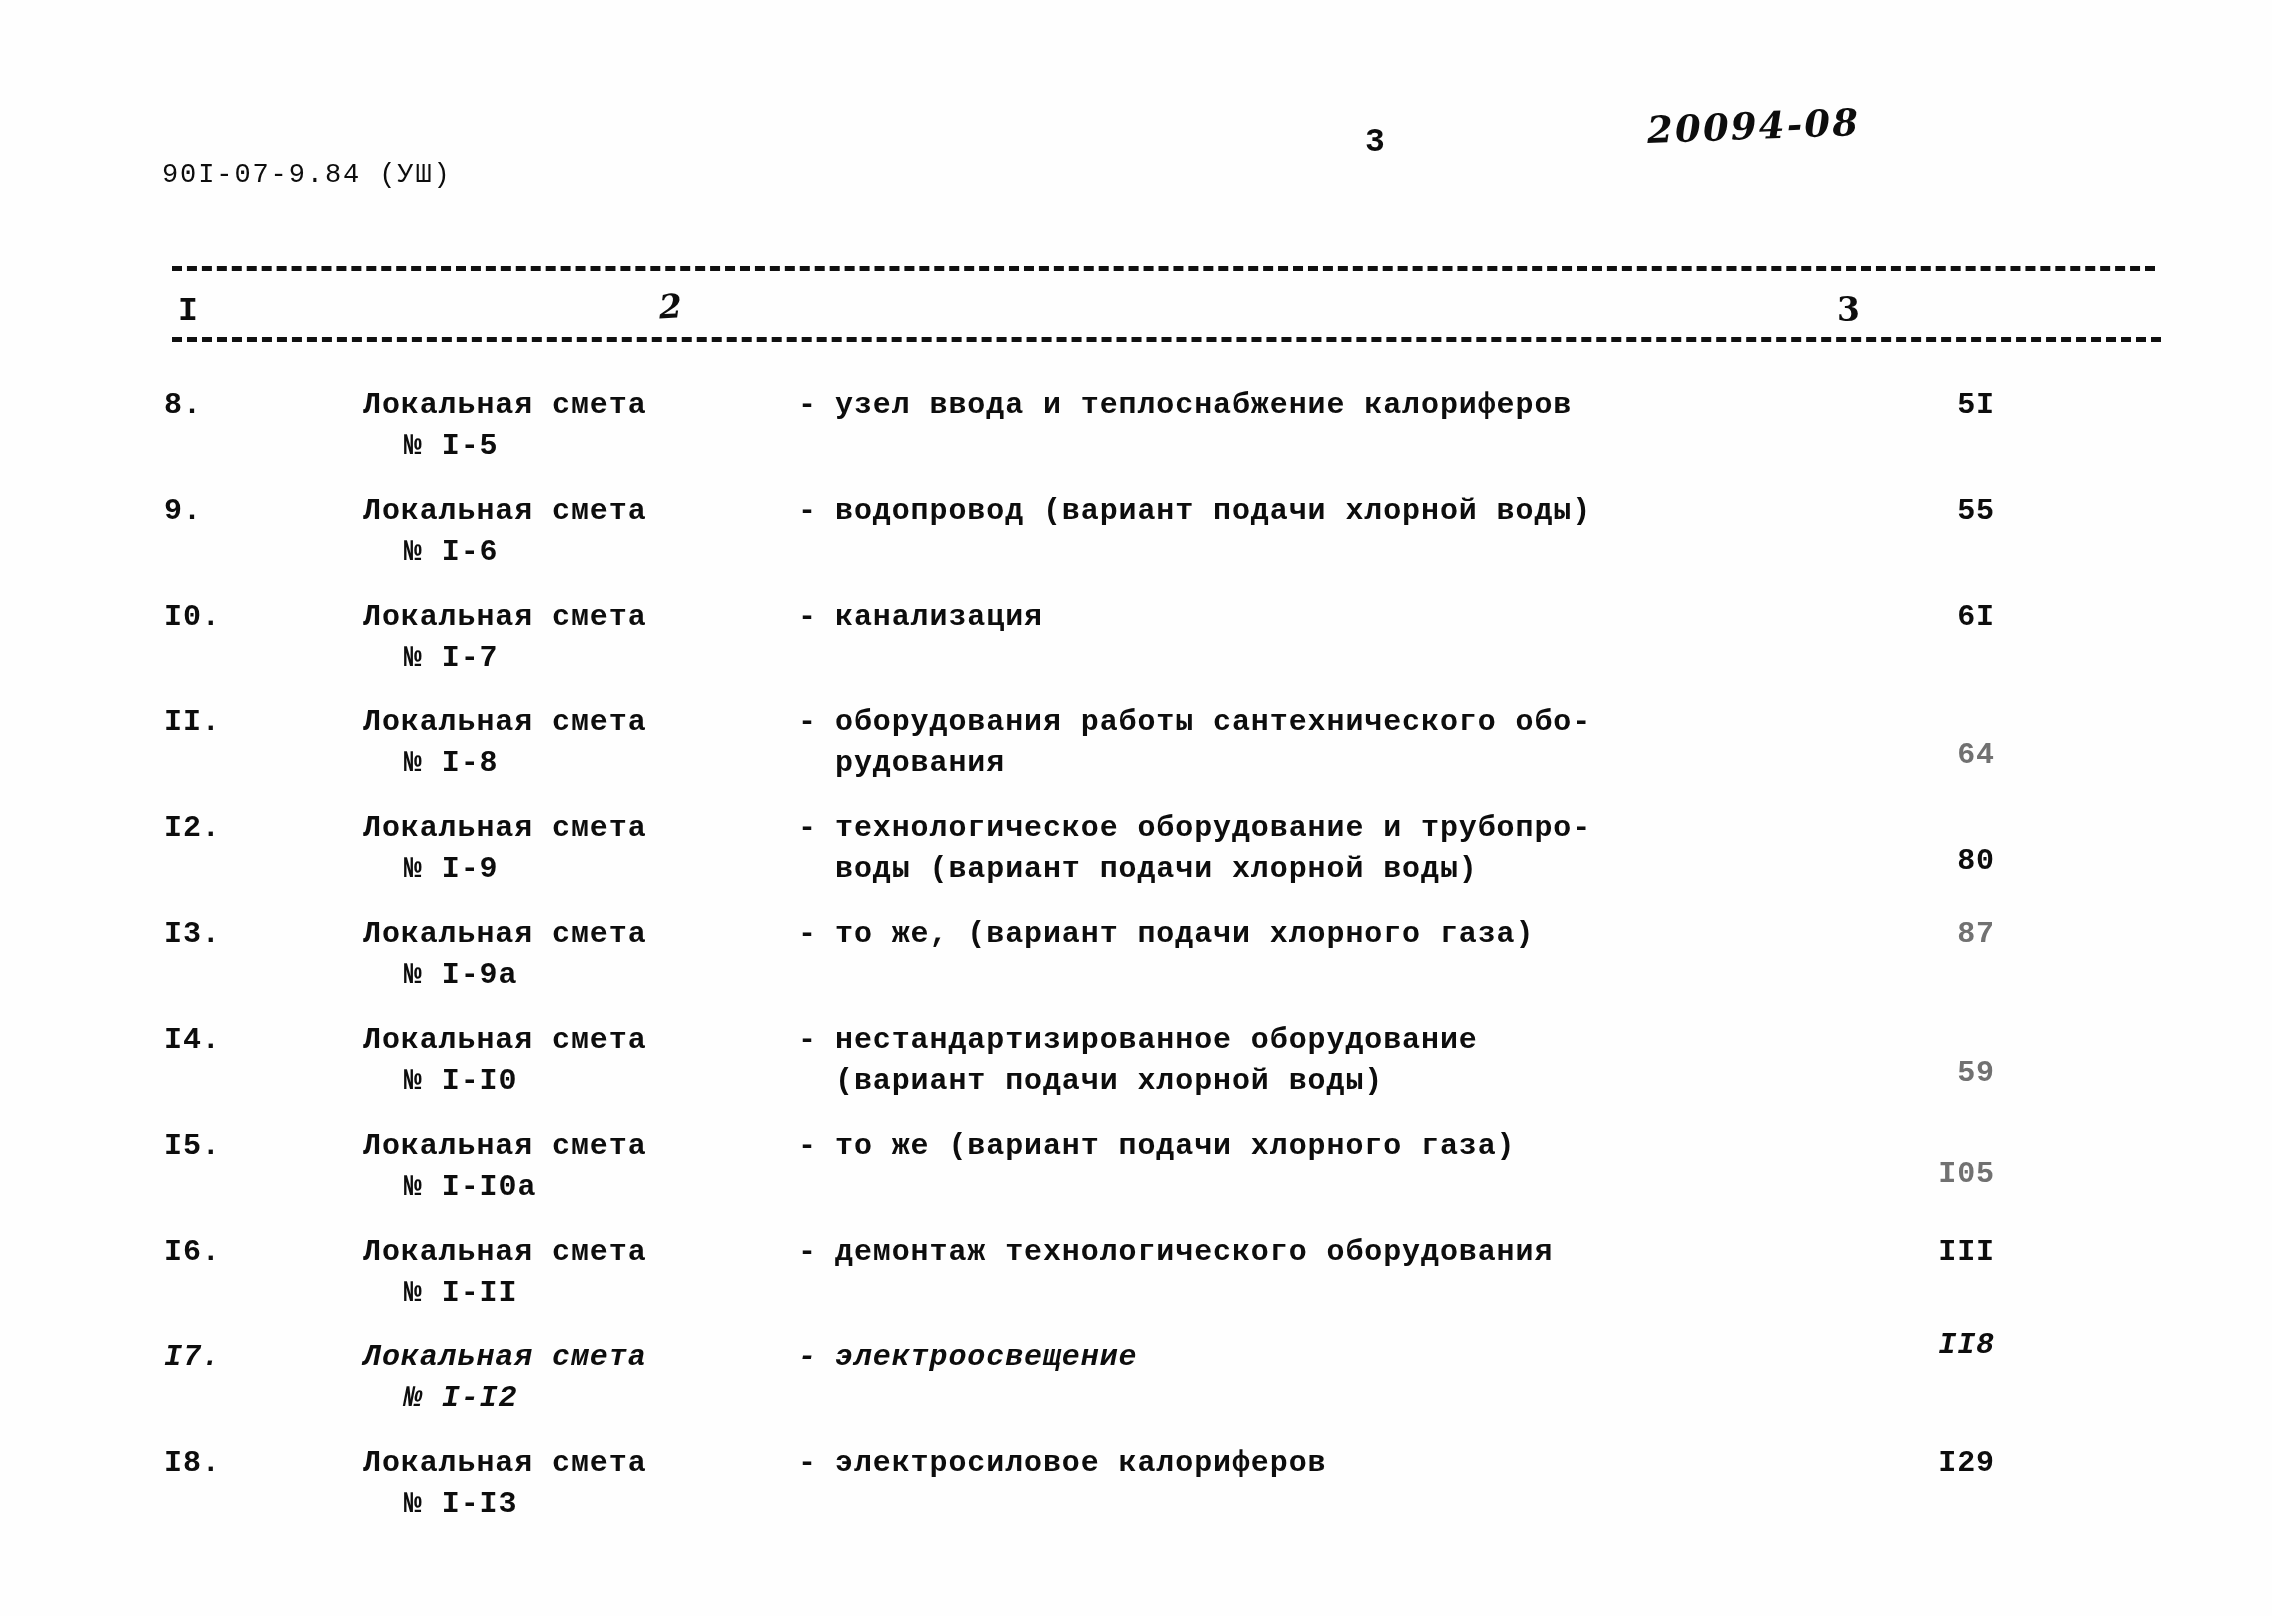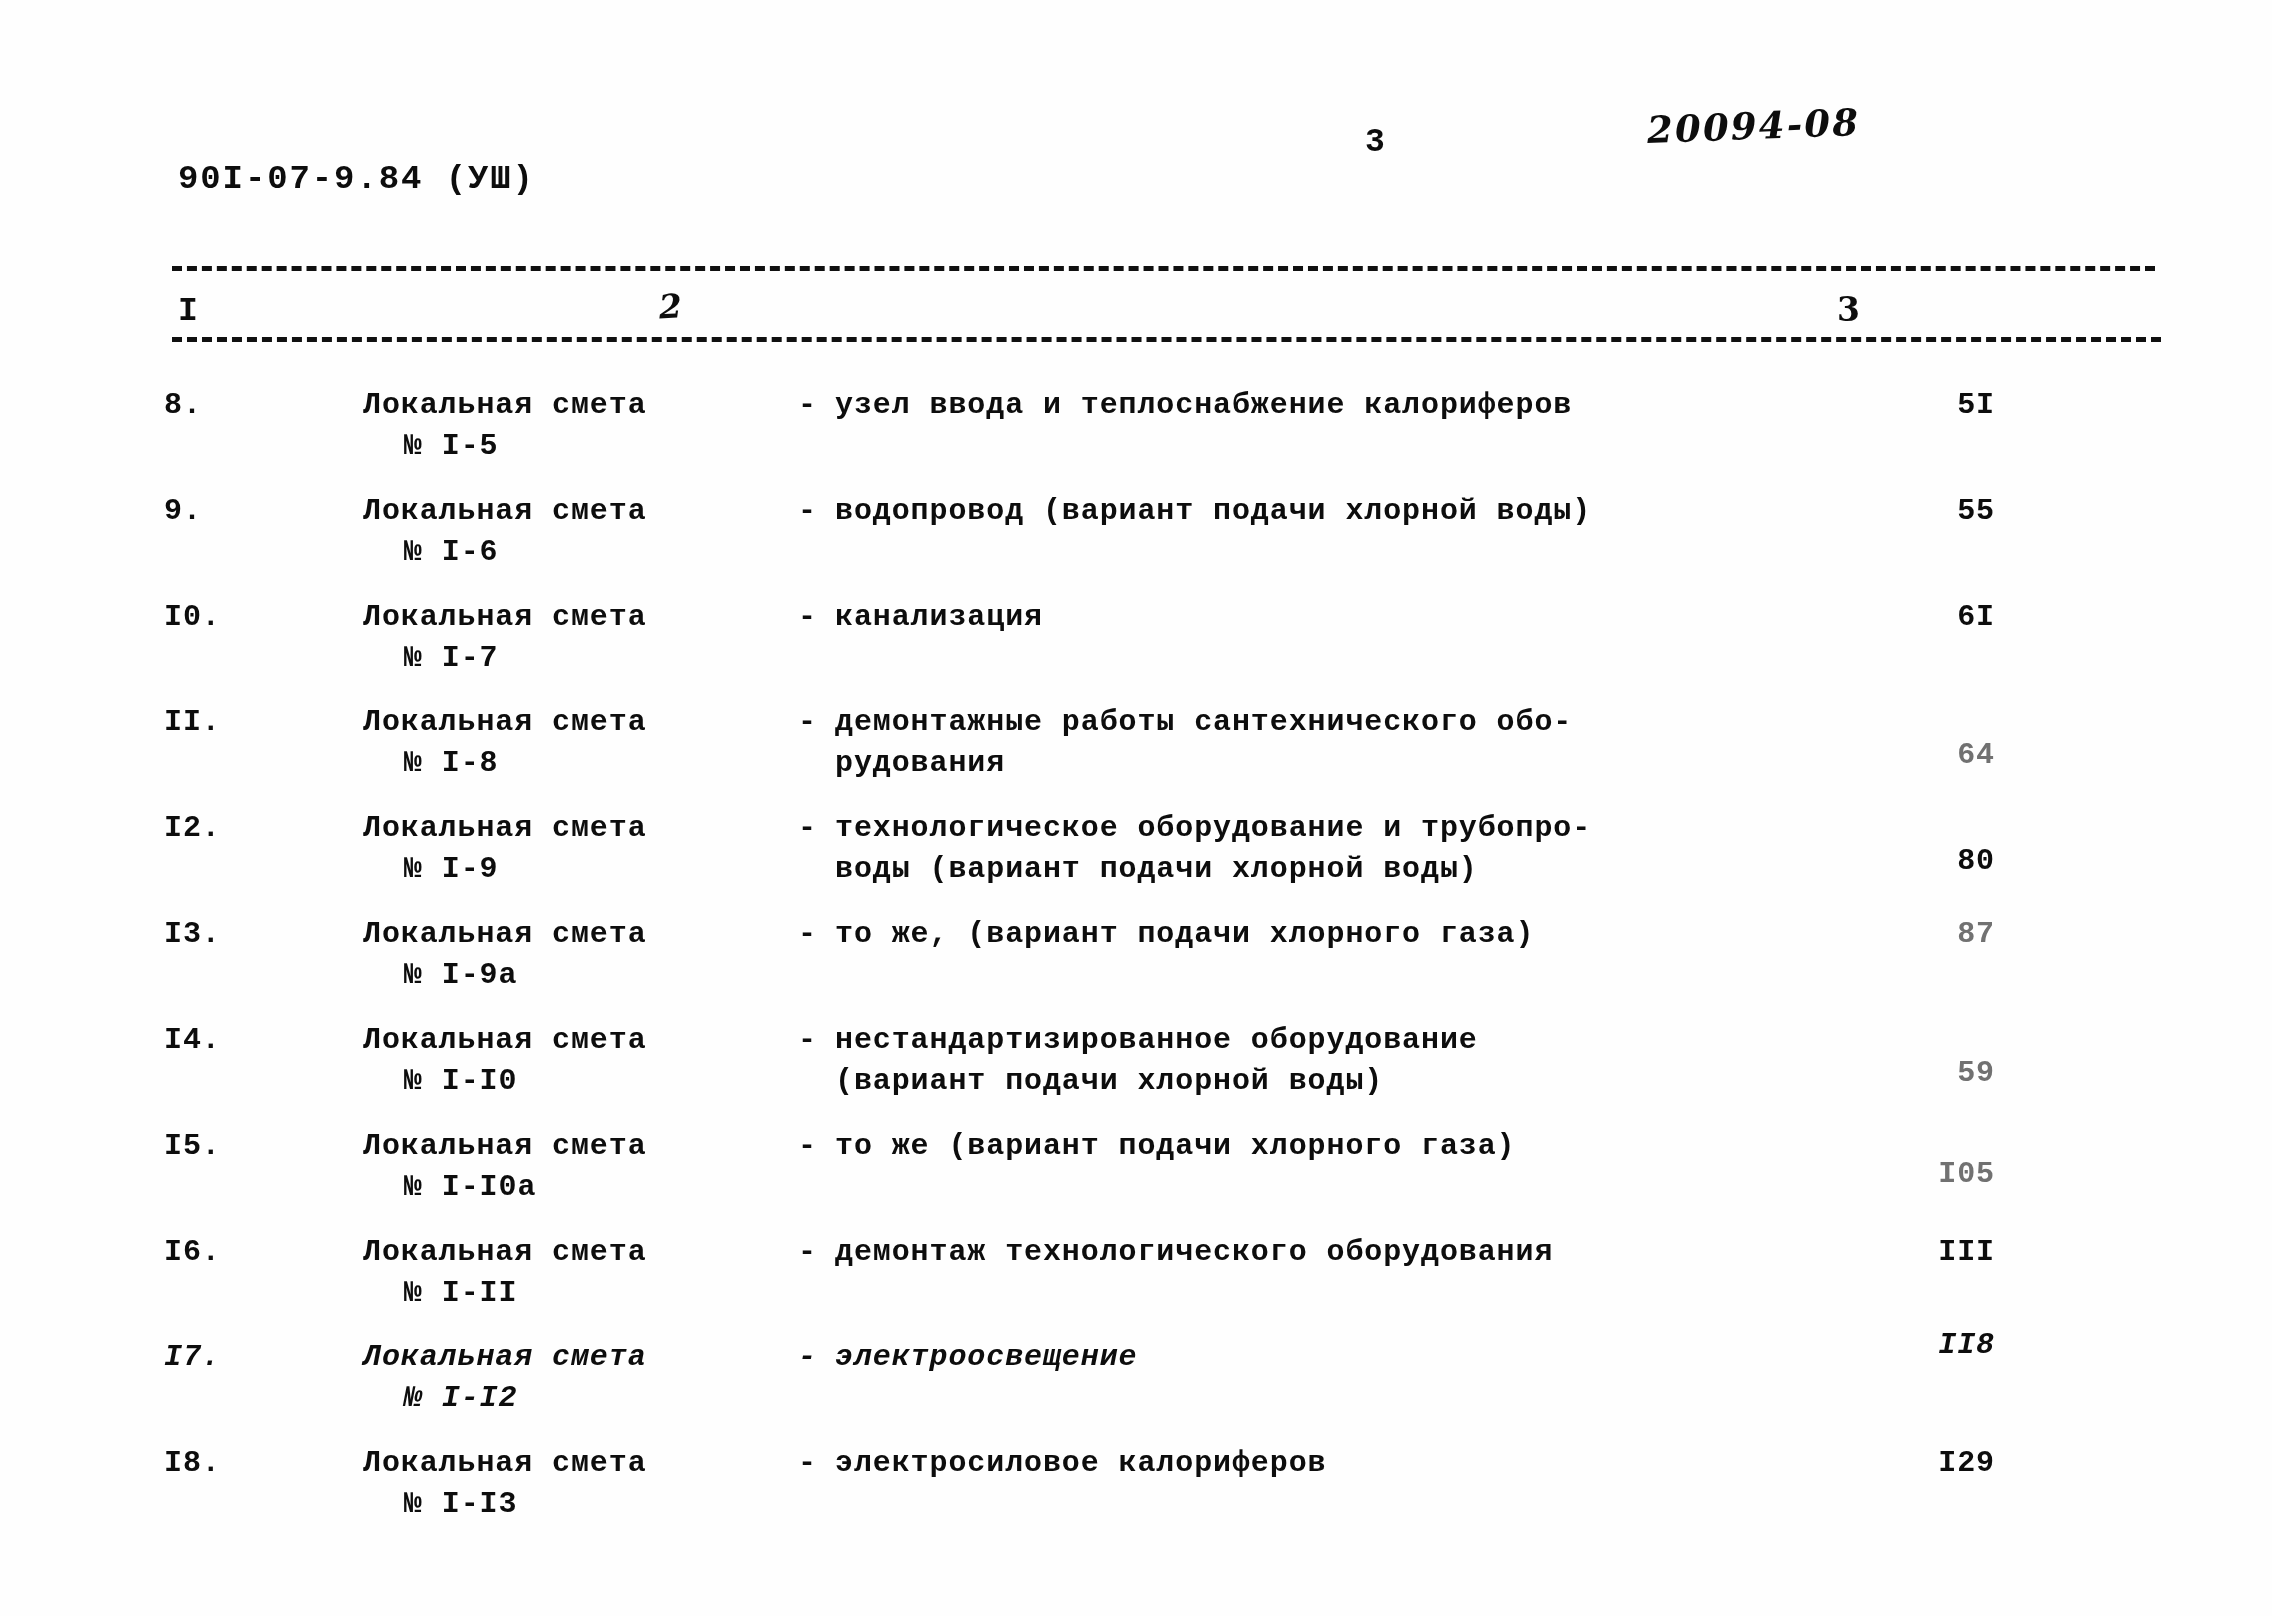--- a/index.html
+++ b/index.html
@@ -17,26 +17,26 @@
     position: relative;
     width: 2273px;
     height: 1617px;
     background: #fefefe;
     overflow: hidden;
   }
 
   
   .doc-code {
     position: absolute;
-    left: 178px;
+    left: 162px;
     top: 160px;
-    font-size: 34px;
+    font-size: 27px;
     letter-spacing: 1.9px;
     white-space: nowrap;
-    font-weight: 700;
+    font-weight: 400;
   }
   .page-number {
     position: absolute;
     left: 1365px;
     top: 124px;
     font-size: 33px;
     font-weight: 700;
   }
   .archive-mark {
     position: absolute;
@@ -151,21 +151,21 @@
         <div class="cell c-num">I0.</div>
         <div class="cell c-kind"><span>Локальная смета</span><span class="sub">№ I-7</span></div>
         <div class="cell c-dash">-</div>
         <div class="cell c-desc"><span>канализация</span></div>
         <div class="cell c-page">6I</div>
       </div>
       <div class="row" style="position: absolute; top: 317px;">
         <div class="cell c-num">II.</div>
         <div class="cell c-kind"><span>Локальная смета</span><span class="sub">№ I-8</span></div>
         <div class="cell c-dash">-</div>
-        <div class="cell c-desc"><span>демонтажные работы сантехнического обо-</span><span class="l2">рудования</span></div>
+        <div class="cell c-desc"><span>оборудования работы сантехнического обо-</span><span class="l2">рудования</span></div>
         <div class="cell c-page faded pg-down2">64</div>
       </div>
       <div class="row" style="position: absolute; top: 423px; padding-left: 28px;">
         <div class="cell c-num">I2.</div>
         <div class="cell c-kind"><span>Локальная смета</span><span class="sub">№ I-9</span></div>
         <div class="cell c-dash">-</div>
         <div class="cell c-desc"><span>технологическое оборудование и трубопро-</span><span class="l2">воды (вариант подачи хлорной воды)</span></div>
         <div class="cell c-page pg-down2">80</div>
       </div>
       <div class="row" style="position: absolute; top: 529px;">

